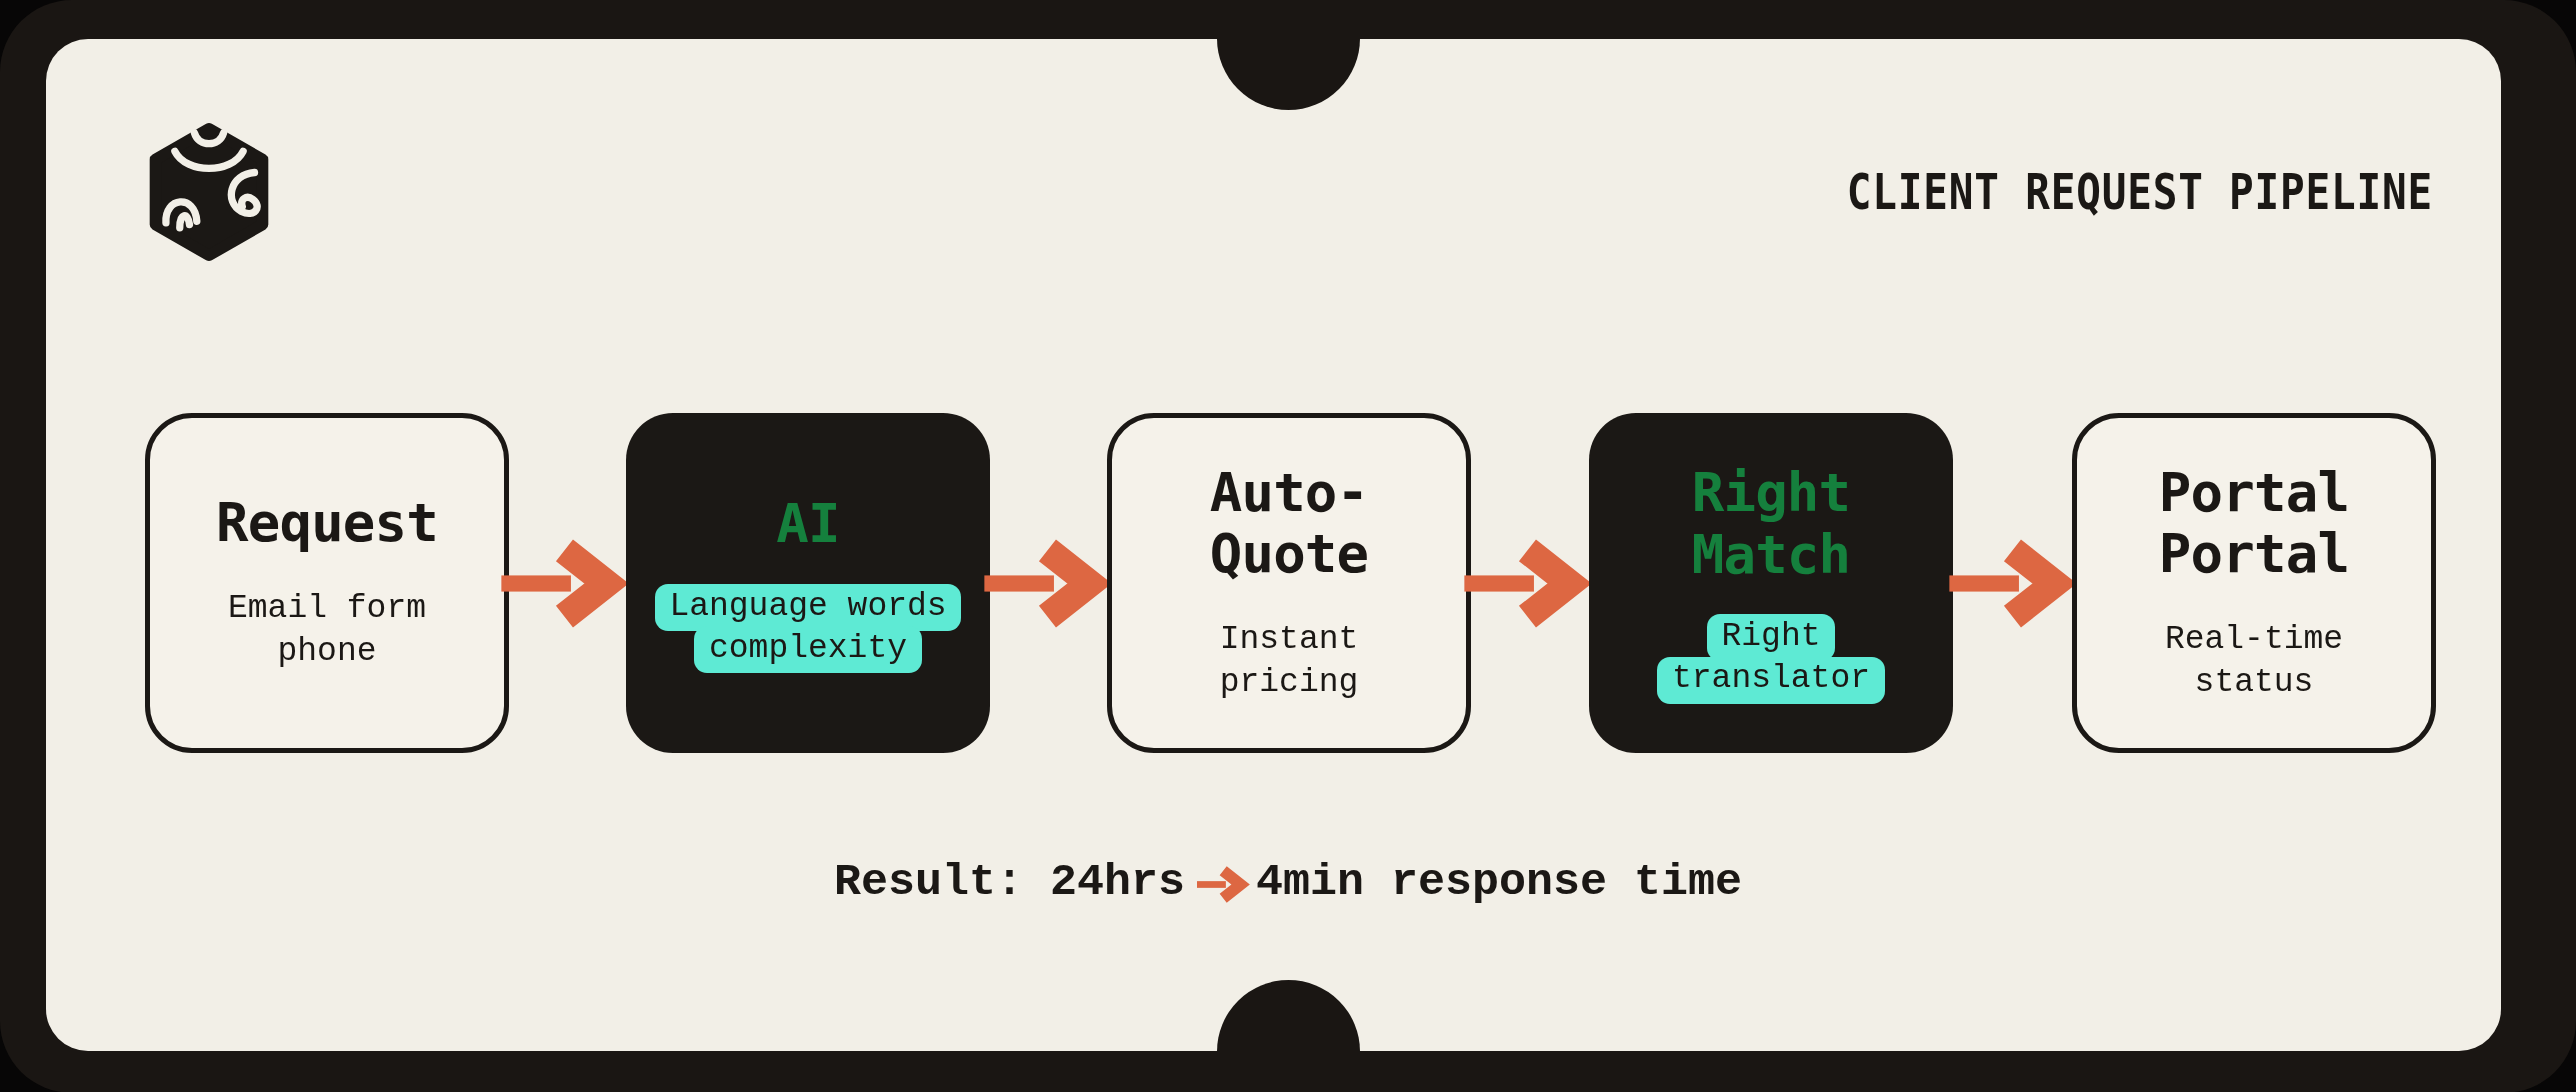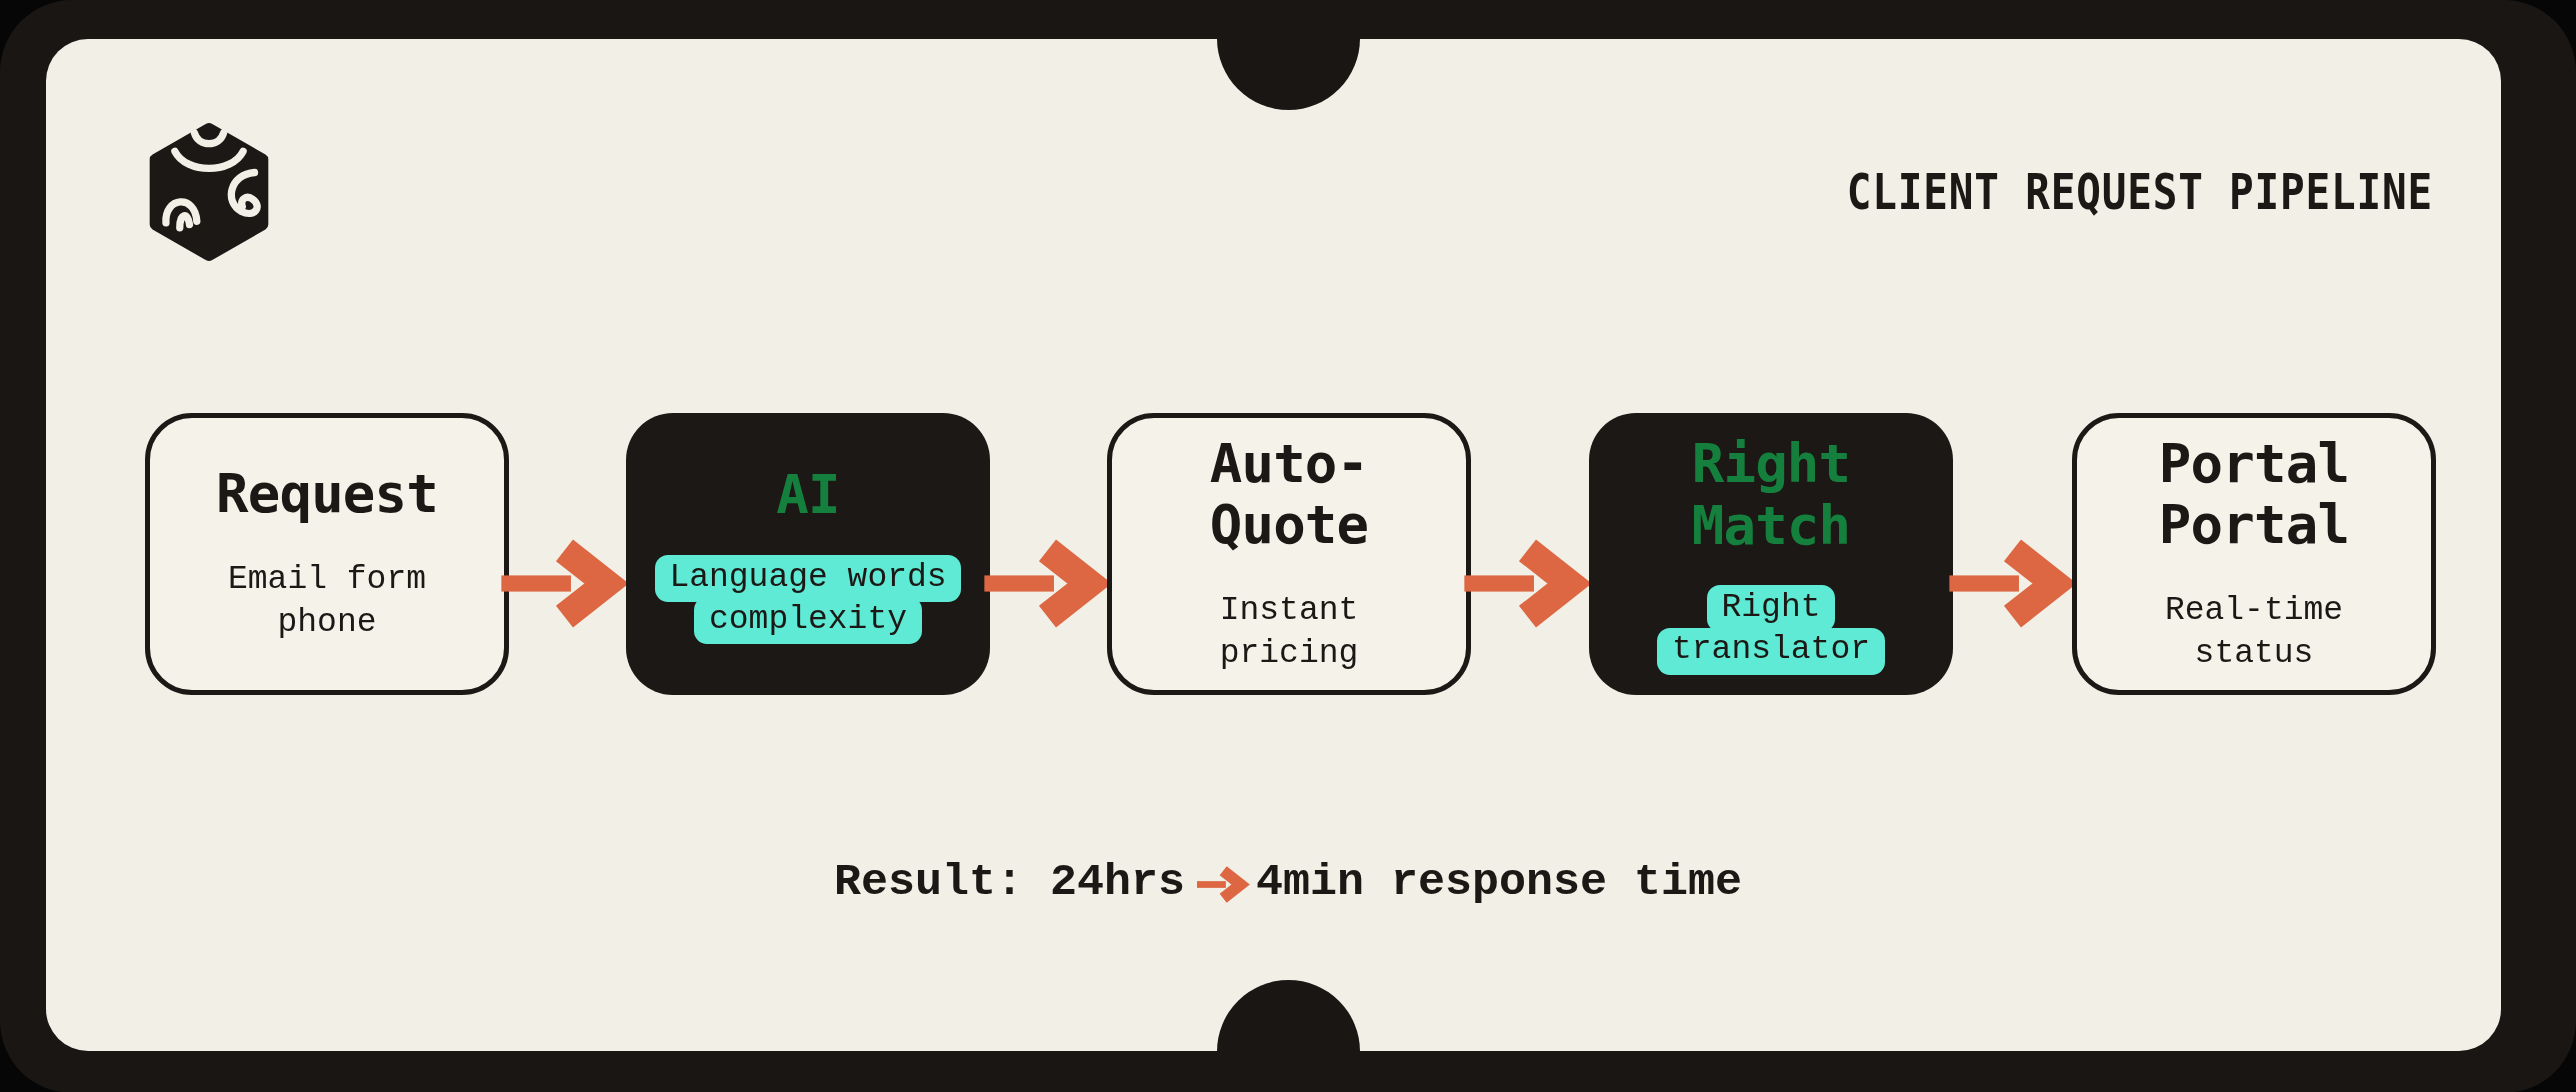--- a/index.html
+++ b/index.html
@@ -63,21 +63,21 @@
     color: #1b1815;
     transform: scaleY(1.2);
     transform-origin: center right;
     white-space: nowrap;
   }
 
   .step {
     position: absolute;
     top: 413px;
     width: 364px;
-    height: 282px;
+    height: 340px;
     border-radius: 47px;
     box-sizing: border-box;
     display: flex;
     flex-direction: column;
     align-items: center;
     justify-content: center;
     text-align: center;
   }
   .step.light {
     background: #f5f2ea;

